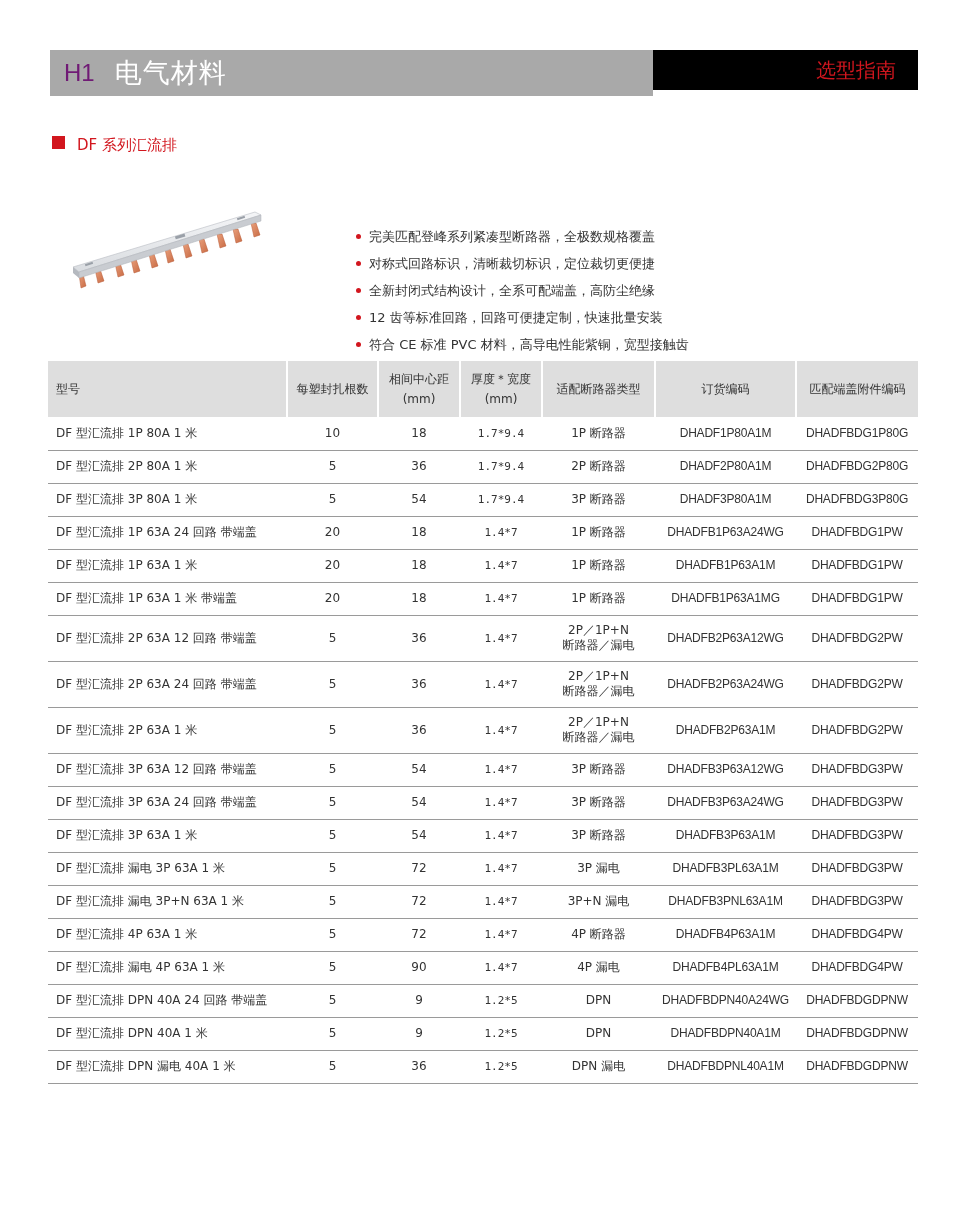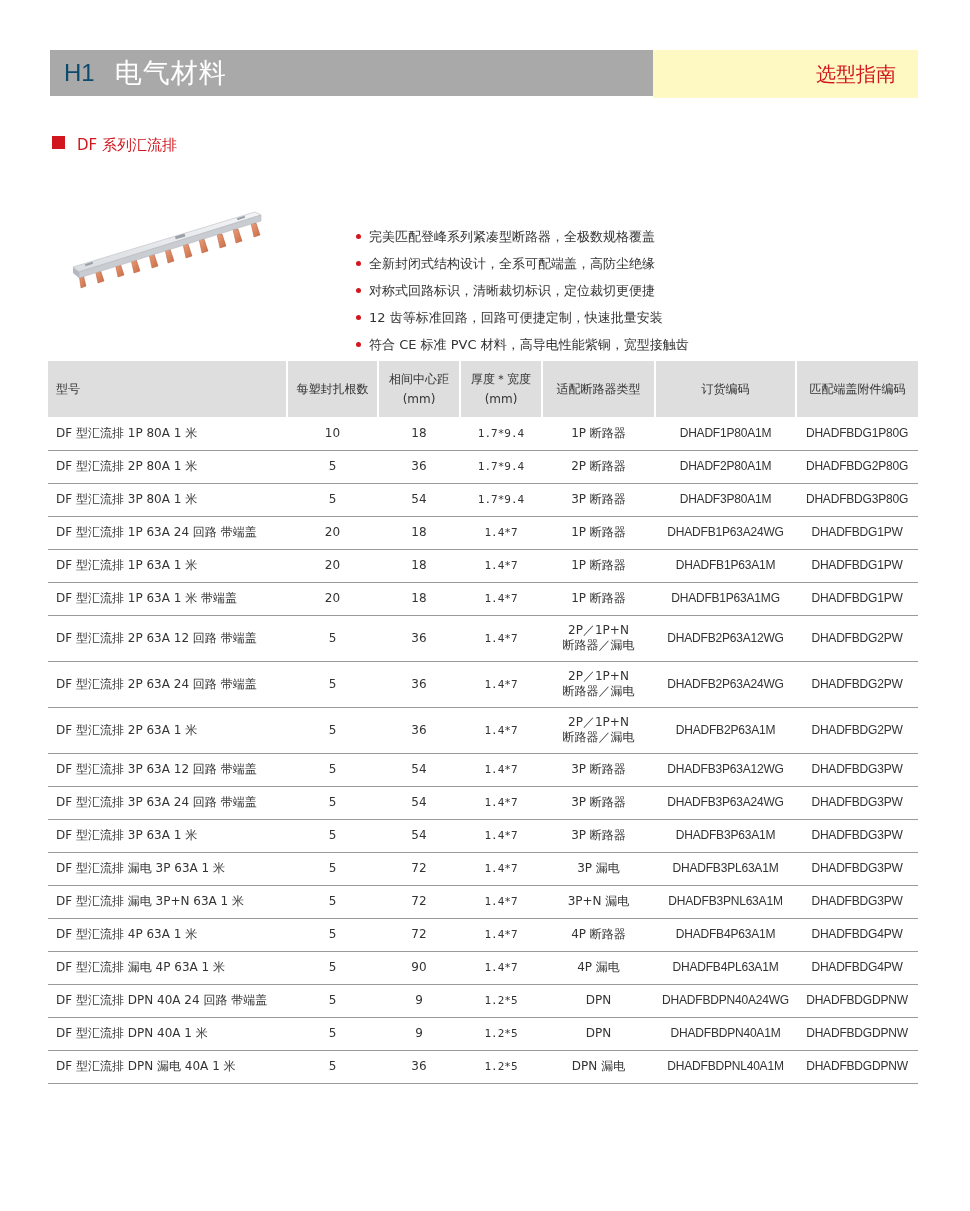--- a/index.html
+++ b/index.html
@@ -1,23 +1,23 @@
 <!DOCTYPE html>
 <html><head>
 <meta charset="utf-8">
 <style>
   * { box-sizing: border-box; margin: 0; padding: 0; }
   html, body { width: 970px; height: 1211px; background: #ffffff; }
   body { position: relative; font-family: "DejaVu Sans", "Liberation Sans", sans-serif; color: #333333; overflow: hidden; }
 
   .header-bar { position: absolute; left: 50px; top: 50px; width: 868px; height: 46px; display: flex; }
   .header-left { width: 603px; height: 46px; background: #a9a9a9; display: flex; align-items: center; padding-left: 14px; }
-  .header-left .chapter-code { color: #0c4a6e; font-size: 24px; margin-right: 20px; font-family: "Liberation Sans", sans-serif; }
+  .header-left .chapter-code { color: #701a75; font-size: 24px; margin-right: 20px; font-family: "Liberation Sans", sans-serif; }
   .header-left .chapter-title { color: #ffffff; font-size: 27px; letter-spacing: 1px; }
-  .header-right { flex: 1; height: 48px; background: #fef9c3; display: flex; align-items: center; justify-content: flex-end; padding-right: 22px; }
+  .header-right { flex: 1; height: 40px; background: #000000; display: flex; align-items: center; justify-content: flex-end; padding-right: 22px; }
   .header-right .guide-label { color: #d2161e; font-size: 20px; }
 
   .section-title { position: absolute; left: 52px; top: 136px; display: flex; align-items: flex-start; }
   .section-title .square { width: 13px; height: 13px; background: #d2161e; margin-right: 12px; }
   .section-title .title-text { color: #d2161e; font-size: 15px; }
 
   .product-image { position: absolute; left: 65px; top: 190px; width: 220px; height: 110px; }
 
   .features { position: absolute; left: 356px; top: 183px; list-style: none; margin-top: 40px; }
   .features li { display: flex; align-items: center; height: 27px; font-size: 13px; color: #333; }
@@ -90,25 +90,25 @@
   </svg>
 </div>
 
 <ul class="features">
   <li>
       <span class="bullet"></span>
       <span>完美匹配登峰系列紧凑型断路器，全极数规格覆盖</span>
     </li>
   <li>
       <span class="bullet"></span>
+      <span>对称式回路标识，清晰裁切标识，定位裁切更便捷</span>
+    </li>
+  <li>
+      <span class="bullet"></span>
       <span>全新封闭式结构设计，全系可配端盖，高防尘绝缘</span>
-    </li>
-  <li>
-      <span class="bullet"></span>
-      <span>对称式回路标识，清晰裁切标识，定位裁切更便捷</span>
     </li>
   <li>
       <span class="bullet"></span>
       <span>12 齿等标准回路，回路可便捷定制，快速批量安装</span>
     </li>
   <li>
       <span class="bullet"></span>
       <span>符合 CE 标准 PVC 材料，高导电性能紫铜，宽型接触齿</span>
     </li>
 </ul>

